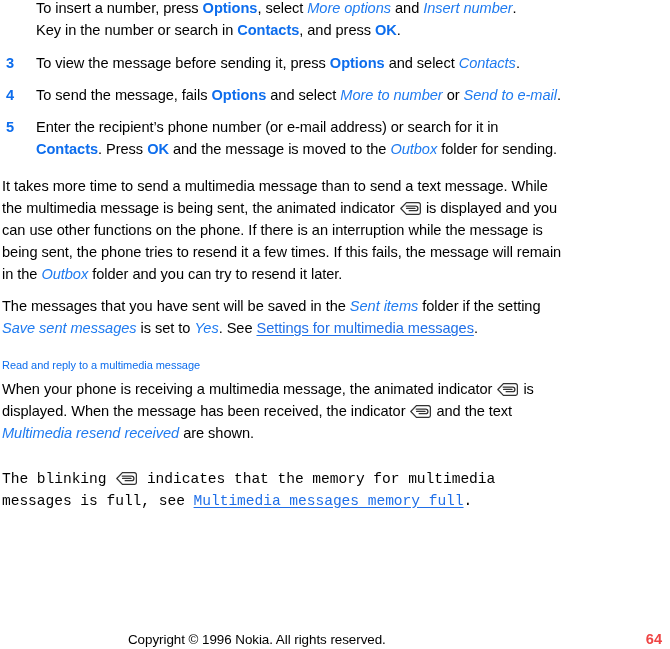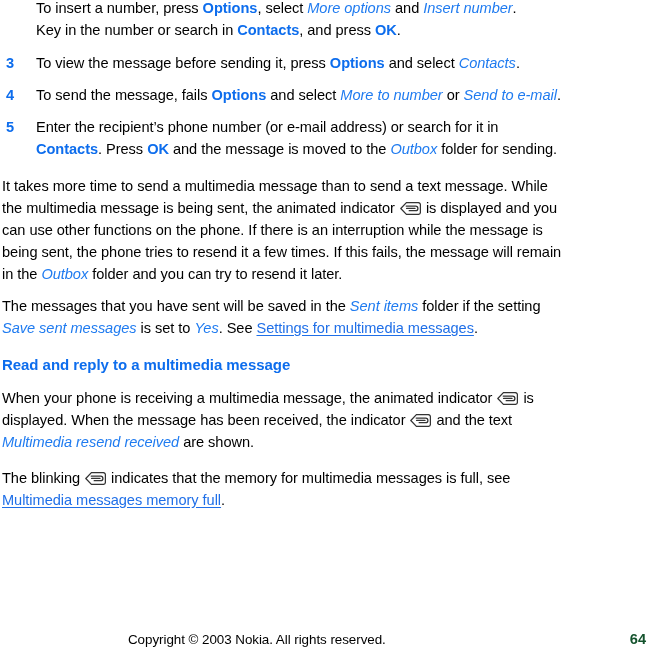--- a/index.html
+++ b/index.html
@@ -84,24 +84,24 @@
   }
   .xref {               
     color: #1f6fe8;
     text-decoration: underline;
     text-underline-offset: 2px;
   }
 
   
   .heading {
     color: #0d6ded;
-    font-weight: bold;
-    font-size: 15px;
+    font-weight: normal;
+    font-size: 11px;
     line-height: 20px;
-    margin: 16px 0 12px 0;
+    margin: 16px 0 3px 0;
     letter-spacing: -0.05px;
   }
 
   
   .mms-icon {
     display: inline-block;
     width: 21px;
     height: 13px;
     vertical-align: -2px;
     margin: 0 1px;
@@ -122,26 +122,26 @@
     position: absolute;
     left: 128px;
     top: 0;
     font-size: 13.4px;
     line-height: 19px;
     color: #000;
     letter-spacing: -0.05px;
   }
   .footer-page {
     position: absolute;
-    right: 24px;
+    right: 8px;
     top: 0;
     font-size: 14.6px;
     line-height: 19px;
     font-weight: bold;
-    color: #14532d;
+    color: #ef4444;
   }
 </style>
 </head>
 <body>
 
 <div class="page">
   <div class="content">
 
     <div class="step-cont">
       <span>To insert a number, press </span><span class="ui-bold">Options</span><span>, select </span><span class="ui-italic">More options</span><span> and </span><span class="ui-italic">Insert number</span><span>.</span><br><span>Key in the number or search in </span><span class="ui-bold">Contacts</span><span>, and press </span><span class="ui-bold">OK</span><span>.</span>
@@ -185,27 +185,27 @@
             <path d="M6.4 0.6 H18.2 a2.2 2.2 0 0 1 2.2 2.2 V10.2 a2.2 2.2 0 0 1 -2.2 2.2 H6.4 L0.8 6.5 Z" fill="#ffffff" stroke="#333333" stroke-width="1.25" stroke-linejoin="round"></path>
             <path d="M6.2 4.1 H15.6 a2.3 2.3 0 0 1 0 4.6 H9.2" fill="none" stroke="#333333" stroke-width="1.3" stroke-linecap="round"></path>
             <path d="M6.6 6.4 H15.0" fill="none" stroke="#333333" stroke-width="1.3" stroke-linecap="round"></path>
           </svg></span><span> is displayed. When the message has been received, the indicator </span><span class="mms-icon"><svg width="21" height="13" viewBox="0 0 21 13" xmlns="http://www.w3.org/2000/svg">
             <path d="M6.4 0.6 H18.2 a2.2 2.2 0 0 1 2.2 2.2 V10.2 a2.2 2.2 0 0 1 -2.2 2.2 H6.4 L0.8 6.5 Z" fill="#ffffff" stroke="#333333" stroke-width="1.25" stroke-linejoin="round"></path>
             <path d="M6.2 4.1 H15.6 a2.3 2.3 0 0 1 0 4.6 H9.2" fill="none" stroke="#333333" stroke-width="1.3" stroke-linecap="round"></path>
             <path d="M6.6 6.4 H15.0" fill="none" stroke="#333333" stroke-width="1.3" stroke-linecap="round"></path>
           </svg></span><span> and the text </span><span class="ui-italic">Multimedia resend received</span><span> are shown.</span>
     </p>
 
-    <p class="para para-gap" style="margin-top:13px;">
+    <p class="para para-gap" style="margin-top:23px;font-family:Liberation Mono, monospace;">
       <span>The blinking </span><span class="mms-icon"><svg width="21" height="13" viewBox="0 0 21 13" xmlns="http://www.w3.org/2000/svg">
             <path d="M6.4 0.6 H18.2 a2.2 2.2 0 0 1 2.2 2.2 V10.2 a2.2 2.2 0 0 1 -2.2 2.2 H6.4 L0.8 6.5 Z" fill="#ffffff" stroke="#333333" stroke-width="1.25" stroke-linejoin="round"></path>
             <path d="M6.2 4.1 H15.6 a2.3 2.3 0 0 1 0 4.6 H9.2" fill="none" stroke="#333333" stroke-width="1.3" stroke-linecap="round"></path>
             <path d="M6.6 6.4 H15.0" fill="none" stroke="#333333" stroke-width="1.3" stroke-linecap="round"></path>
           </svg></span><span> indicates that the memory for multimedia messages is full, see </span><a class="xref" href="#">Multimedia messages memory full</a><span>.</span>
     </p>
 
   </div>
 
   <div class="footer">
-    <span class="footer-copy">Copyright © 2003 Nokia. All rights reserved.</span>
+    <span class="footer-copy">Copyright © 1996 Nokia. All rights reserved.</span>
     <span class="footer-page">64</span>
   </div>
 </div>
 
 </body></html>

